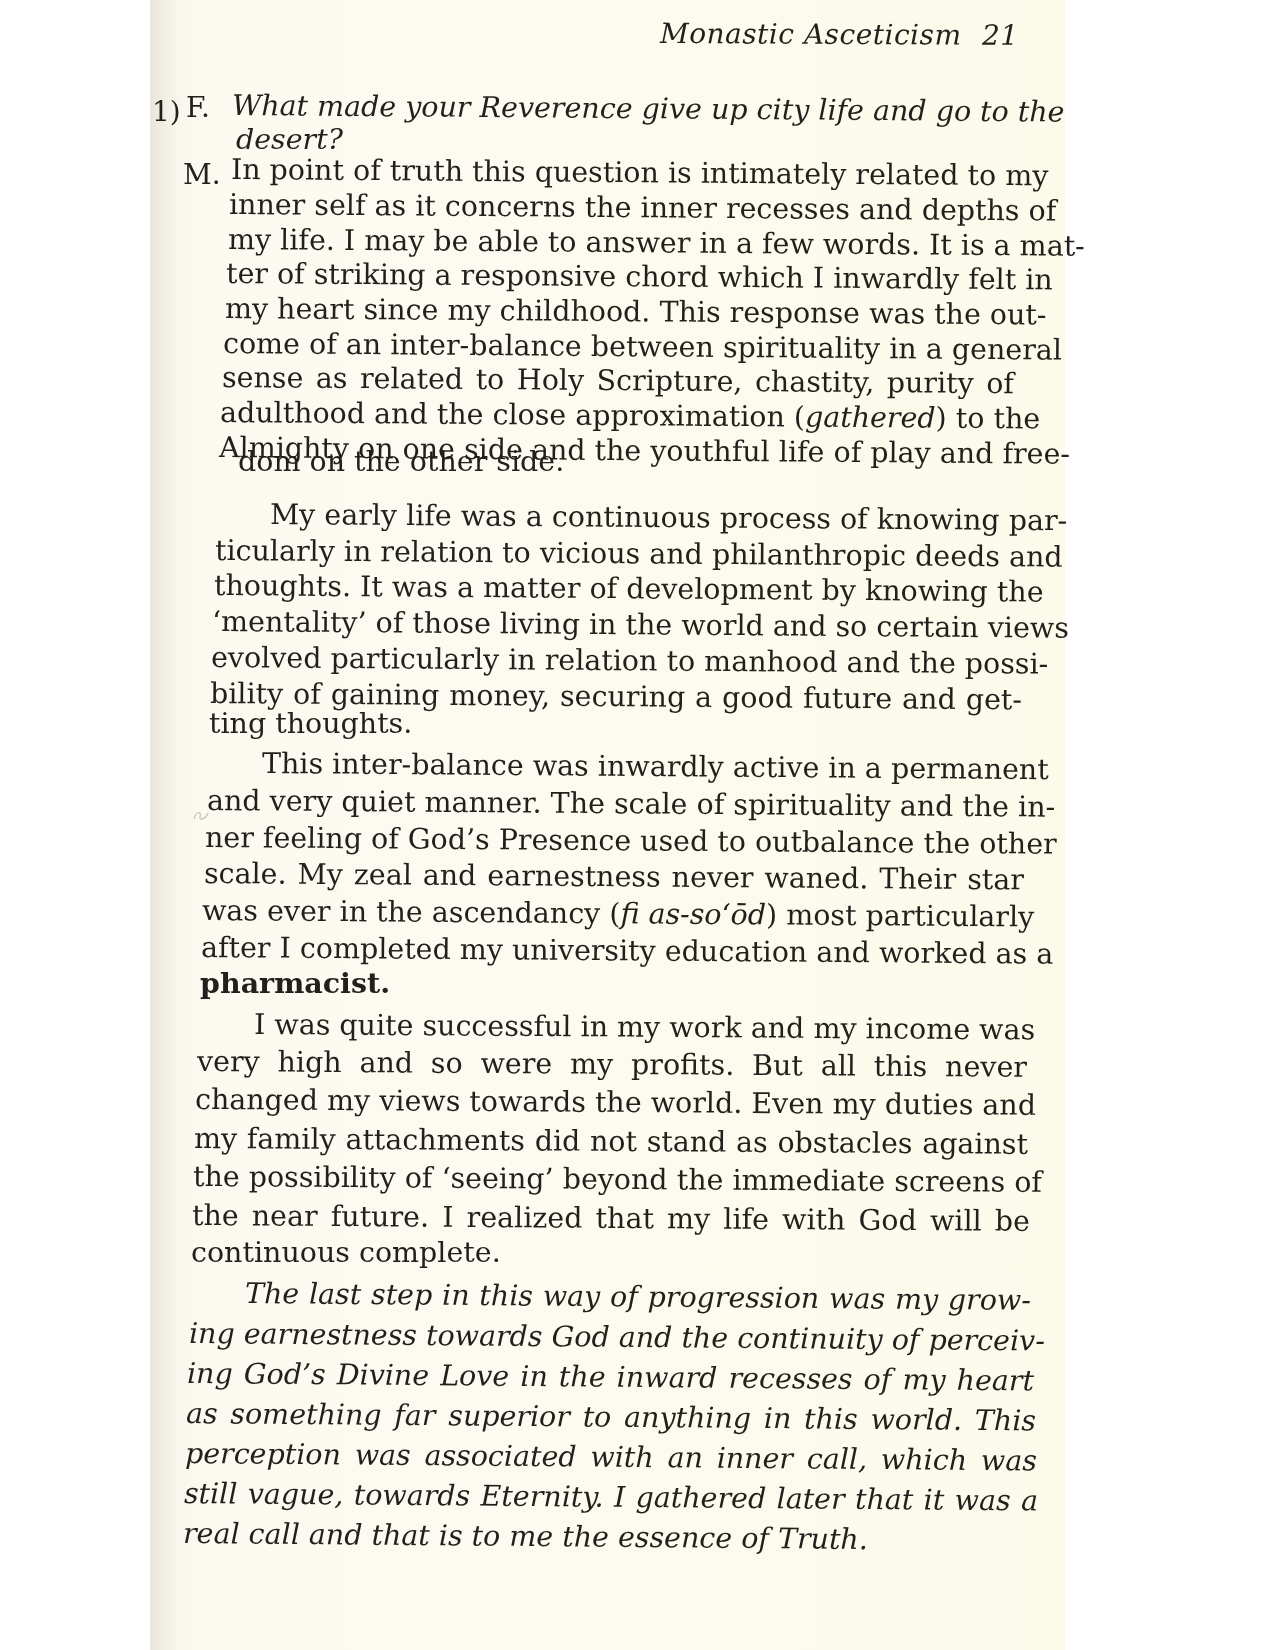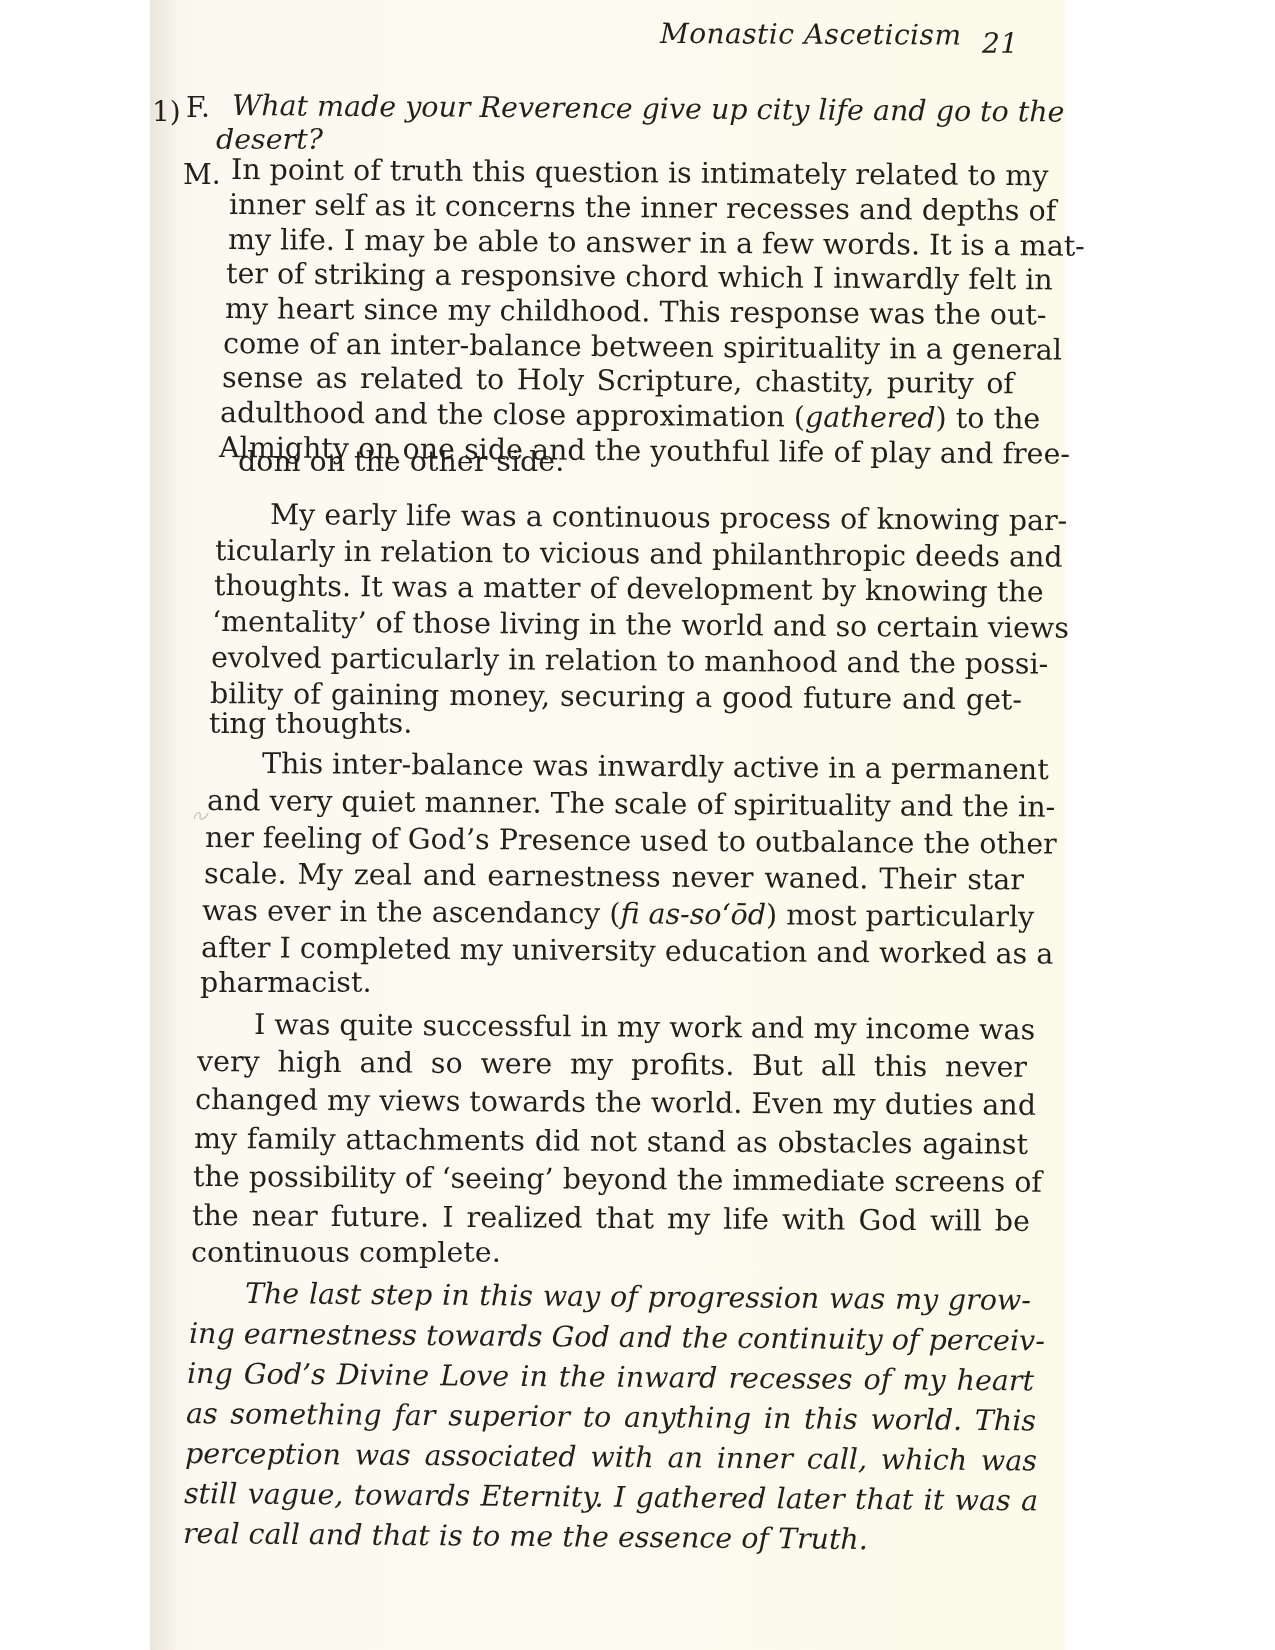--- a/index.html
+++ b/index.html
@@ -16,21 +16,21 @@
   .paper-shadow {
     position: absolute; left: 150px; top: 0; width: 28px; height: 1650px;
     background: linear-gradient(90deg, rgba(210,205,195,0.35), rgba(255,255,255,0));
   }
   .header {
     position: absolute; top: 18px; left: 660px; width: 400px; height: 40px;
     font-style: italic; font-size: 28px; letter-spacing: 0.5px;
     transform: rotate(0.3deg);
   }
   .header .title { position: absolute; left: 0; top: 0; }
-  .header .pagenum { position: absolute; left: 322px; top: 8px; }
+  .header .pagenum { position: absolute; left: 322px; top: 0; }
   .line {
     position: absolute; height: 36px; font-size: 28.5px; line-height: 36px;
     white-space: nowrap; text-align: justify; text-align-last: justify;
     transform-origin: left center;
   }
   .line.last { text-align-last: left; }
   .it { font-style: italic; }
   .label {
     position: absolute; font-size: 28px; line-height: 36px;
   }
@@ -46,21 +46,21 @@
 
 <div class="header">
   <span class="title">Monastic Asceticism</span>
   <span class="pagenum">21</span>
 </div>
 
 <span class="label" style="left:152px; top:94px;">1)</span>
 <span class="label" style="left:186px; top:90px;">F.</span>
 
 <div class="line it" style="left:232px; top:88px; width:778px; transform:rotate(0.45deg);">What made your Reverence give up city life and go to the</div>
-<div class="line it last" style="left:216px; top:122px; width:200px;">desert?</div>
+<div class="line it last" style="left:236px; top:122px; width:200px;">desert?</div>
 
 <span class="label" style="left:183px; top:157px;">M.</span>
 
 <div class="line" style="left:231px; top:152px; width:779px; transform:rotate(0.45deg);">In point of truth this question is intimately related to my</div>
 <div class="line" style="left:229px; top:187px; width:782px; transform:rotate(0.45deg);">inner self as it concerns the inner recesses and depths of</div>
 <div class="line" style="left:228px; top:222px; width:784px; transform:rotate(0.45deg);">my life. I may be able to answer in a few words. It is a mat-</div>
 <div class="line" style="left:226px; top:256px; width:786px; transform:rotate(0.45deg);">ter of striking a responsive chord which I inwardly felt in</div>
 <div class="line" style="left:225px; top:291px; width:788px; transform:rotate(0.45deg);">my heart since my childhood. This response was the out-</div>
 <div class="line" style="left:223px; top:326px; width:791px; transform:rotate(0.45deg);">come of an inter-balance between spirituality in a general</div>
 <div class="line" style="left:222px; top:360px; width:792px; transform:rotate(0.45deg);">sense as related to Holy Scripture, chastity, purity of</div>
@@ -75,21 +75,21 @@
 <div class="line" style="left:211px; top:640px; width:810px; transform:rotate(0.45deg);">evolved particularly in relation to manhood and the possi-</div>
 <div class="line" style="left:210px; top:676px; width:812px; transform:rotate(0.45deg);">bility of gaining money, securing a good future and get-</div>
 <div class="line last" style="left:209px; top:706px; width:200px;">ting thoughts.</div>
 
 <div class="line" style="left:262px; top:746px; width:760px; transform:rotate(0.45deg);">This inter-balance was inwardly active in a permanent</div>
 <div class="line" style="left:207px; top:783px; width:816px; transform:rotate(0.45deg);">and very quiet manner. The scale of spirituality and the in-</div>
 <div class="line" style="left:205px; top:820px; width:818px; transform:rotate(0.45deg);">ner feeling of God’s Presence used to outbalance the other</div>
 <div class="line" style="left:204px; top:856px; width:820px; transform:rotate(0.45deg);">scale. My zeal and earnestness never waned. Their star</div>
 <div class="line" style="left:202px; top:893px; width:822px; transform:rotate(0.45deg);">was ever in the ascendancy (<span class="it">fi as-so‘ōd</span>) most particularly</div>
 <div class="line" style="left:201px; top:930px; width:824px; transform:rotate(0.45deg);">after I completed my university education and worked as a</div>
-<div class="line last" style="left:200px; top:965px; width:200px;">pharmacist.</div>
+<div class="line last" style="left:200px; top:965px; width:200px;font-weight:bold;">pharmacist.</div>
 
 <div class="line" style="left:254px; top:1007px; width:772px; transform:rotate(0.4deg);">I was quite successful in my work and my income was</div>
 <div class="line" style="left:197px; top:1044px; width:830px; transform:rotate(0.4deg);">very high and so were my profits. But all this never</div>
 <div class="line" style="left:195px; top:1082px; width:833px; transform:rotate(0.4deg);">changed my views towards the world. Even my duties and</div>
 <div class="line" style="left:194px; top:1121px; width:834px; transform:rotate(0.4deg);">my family attachments did not stand as obstacles against</div>
 <div class="line" style="left:193px; top:1159px; width:836px; transform:rotate(0.4deg);">the possibility of ‘seeing’ beyond the immediate screens of</div>
 <div class="line" style="left:192px; top:1198px; width:838px; transform:rotate(0.4deg);">the near future. I realized that my life with God will be</div>
 <div class="line last" style="left:191px; top:1235px; width:300px;">continuous complete.</div>
 
 <div class="line it" style="left:245px; top:1276px; width:786px; transform:rotate(0.5deg);">The last step in this way of progression was my grow-</div>

